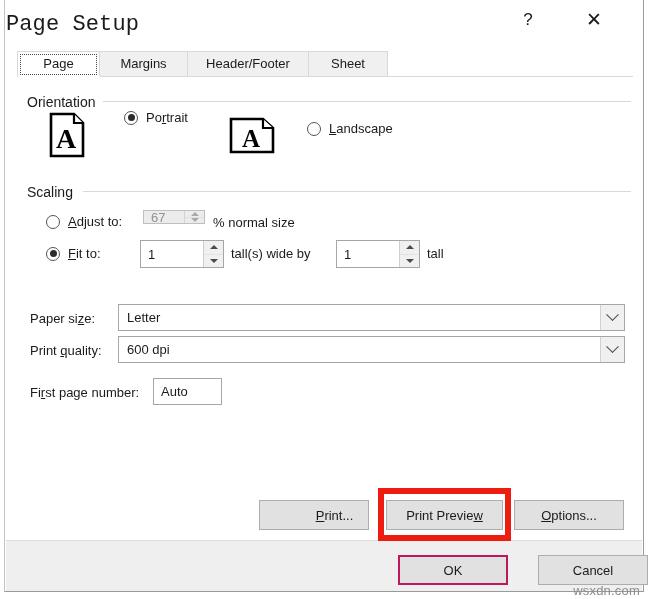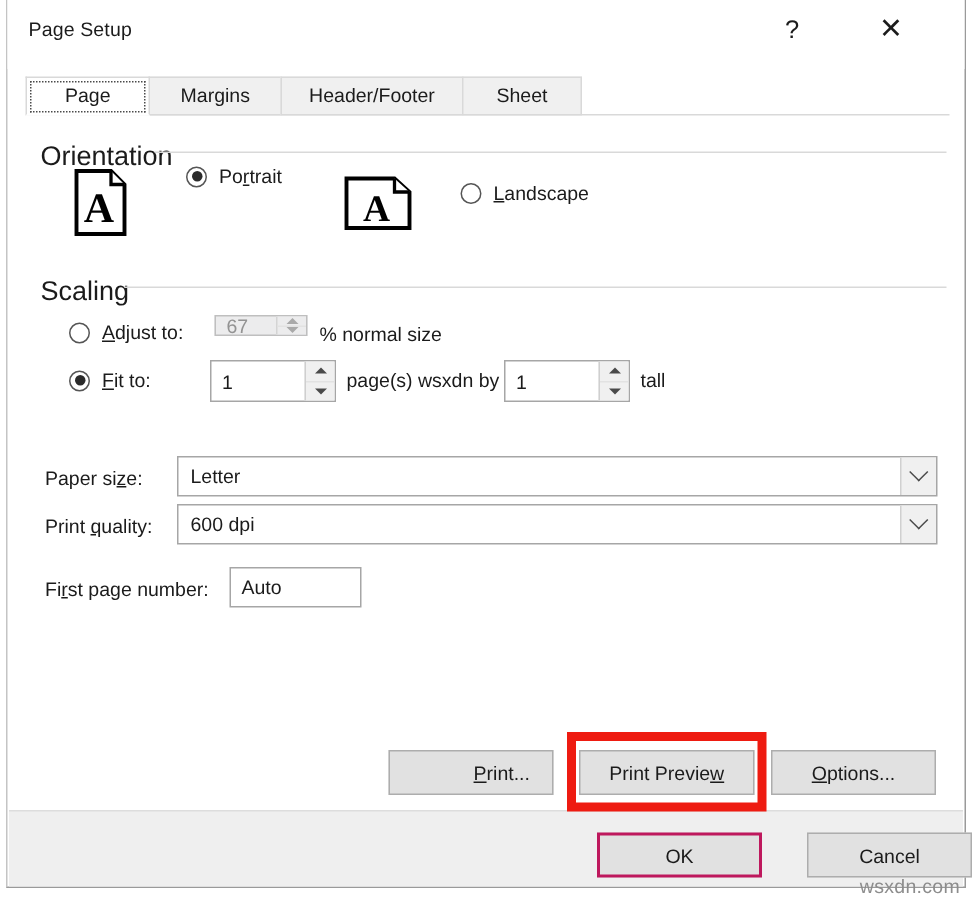--- a/index.html
+++ b/index.html
@@ -32,26 +32,27 @@
   
   #titlebar {
     position: absolute;
     left: 0; top: 0;
     width: 100%;
     height: 46px;
     background: #ffffff;
   }
   #title-text {
     position: absolute;
-    left: 14px;
+    left: 1px;
     top: 12px;
-    font-size: 13px;
+    font-size: 22px;
     color: #1b1b1b;
     letter-spacing: .1px;
     white-space: nowrap;
+    font-family: Liberation Mono, monospace;
   }
   .titlebtn {
     position: absolute;
     top: 0;
     height: 40px;
     width: 46px;
     background: transparent;
     border: none;
     padding: 0;
     cursor: default;
@@ -106,21 +107,21 @@
     position: absolute;
     left: 2px; top: 2px; right: 2px; bottom: 1px;
     border: 1px dotted #4a4a4a;
     display: none;
   }
   .tab.active .focusring { display: block; }
 
   
   .group-label {
     position: absolute;
-    font-size: 18px;
+    font-size: 14px;
     color: #1b1b1b;
     background: #ffffff;
     white-space: nowrap;
     padding-right: 6px;
   }
   .group-rule {
     position: absolute;
     height: 1px;
     background: #d9d9d9;
   }
@@ -400,21 +401,21 @@
     <span class="spin">
       <span class="sb">
           <span class="caret up"></span>
         </span>
       <span class="sb">
           <span class="caret down"></span>
         </span>
     </span>
   </div>
 
-  <div class="label" style="left:226px; top:246px;">page(s) wsxdn by</div>
+  <div class="label" style="left:226px; top:246px;">tall(s) wide by</div>
 
   <div class="field" style="left:331px; top:240px; width:84px; height:28px;">
     <span class="value">1</span>
     <span class="spin">
       <span class="sb">
           <span class="caret up"></span>
         </span>
       <span class="sb">
           <span class="caret down"></span>
         </span>
@@ -432,21 +433,21 @@
 
   <div class="label" style="left:25px; top:343px;"><span>Print </span><span class="ul">q</span><span>uality:</span></div>
   <div class="combo" style="left:113px; top:336px; width:507px;">
     <span class="value">600 dpi</span>
     <span class="arrowbtn">
         <span class="chev"></span>
       </span>
   </div>
 
   <div class="label" style="left:25px; top:385px;"><span>Fi</span><span class="ul">r</span><span>st page number:</span></div>
-  <div class="field" style="left:148px; top:378px; width:88px; height:27px;">
+  <div class="field" style="left:148px; top:378px; width:69px; height:27px;">
     <span class="value">Auto</span>
   </div>
 
   <div class="btn" style="left:254px; top:500px; width:110px; height:30px;padding-left:41px;">
     <span><span></span><span class="ul">P</span><span>rint...</span></span>
   </div>
 
   <div class="btn" style="left:381px; top:500px; width:117px; height:30px;">
     <span><span>Print Previe</span><span class="ul">w</span><span></span></span>
   </div>

